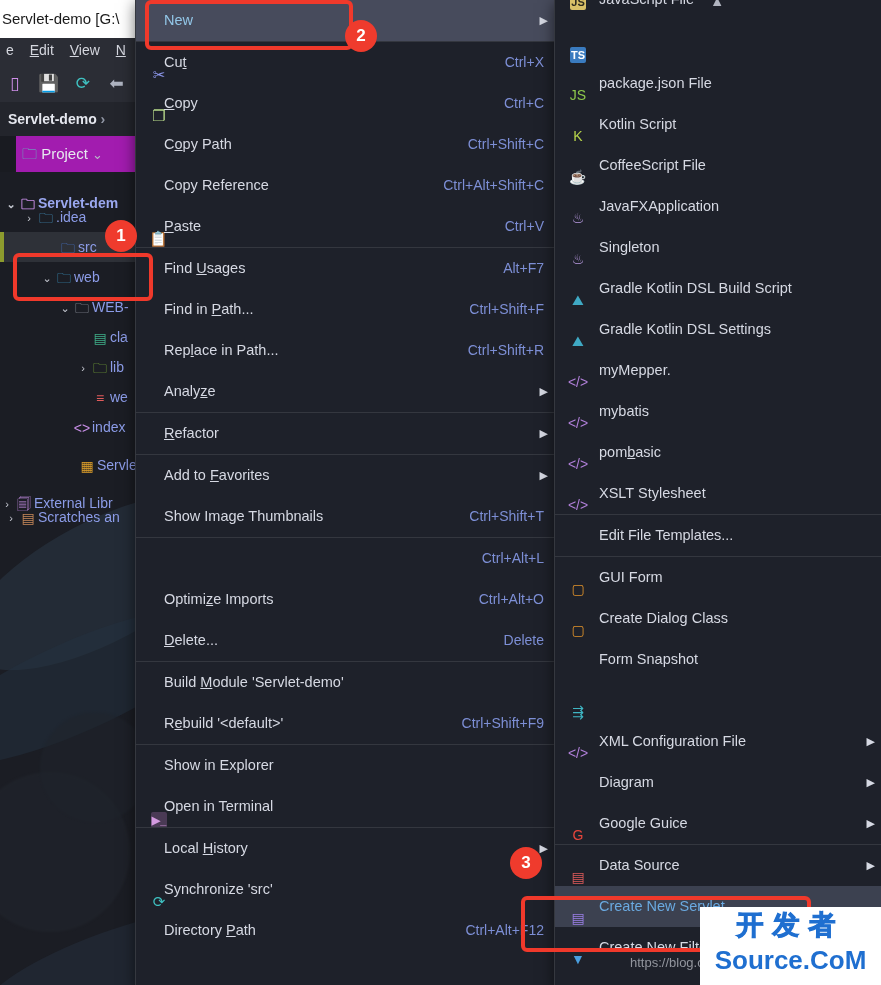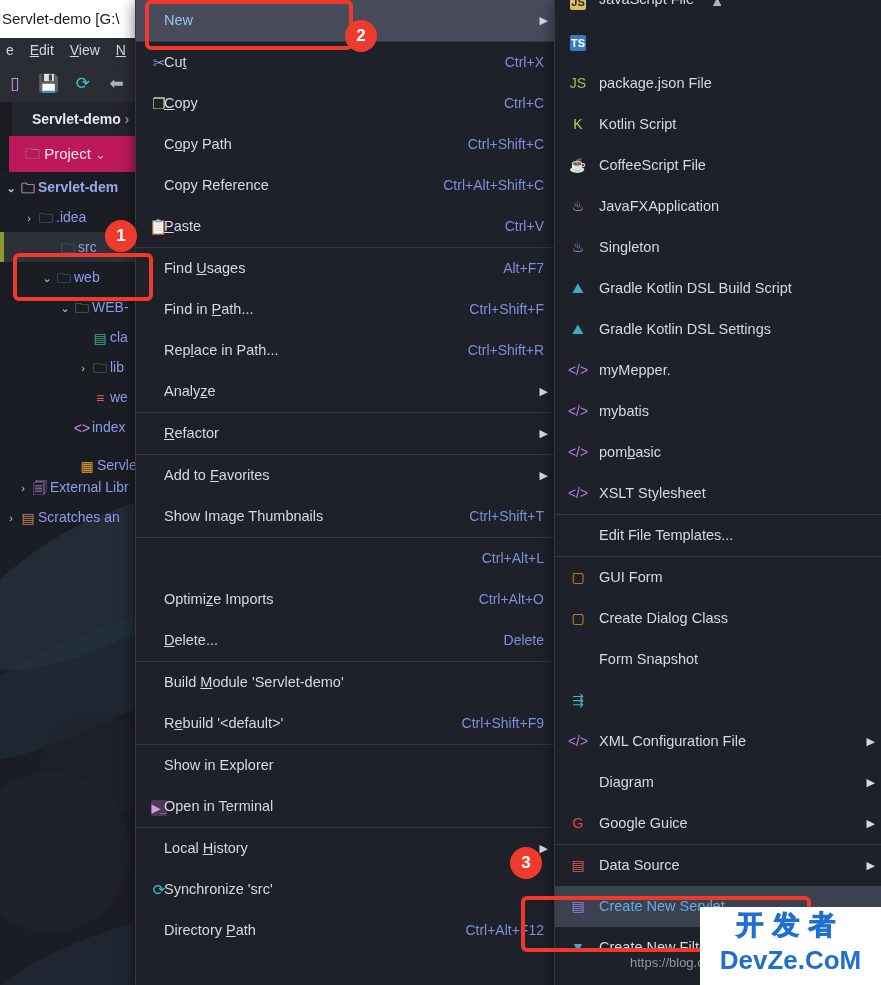--- a/index.html
+++ b/index.html
@@ -25,57 +25,57 @@
     white-space:nowrap;overflow:hidden;
   }
   .menubar span{display:inline-block;padding:4px 6px 0 6px;}
   .menubar u{text-decoration:underline;}
   .toolbar{
     position:absolute;left:0;top:66px;width:147px;height:36px;
     background:#2b2d35;overflow:hidden;white-space:nowrap;
   }
   .tb-ico{display:inline-block;width:30px;height:36px;line-height:36px;text-align:center;font-size:17px;vertical-align:top;}
   .breadcrumb{
-    position:absolute;left:12px;top:102px;width:147px;height:34px;
+    position:absolute;left:0;top:102px;width:147px;height:34px;
     background:#23252c;color:#e6e8ef;font-weight:bold;font-size:14px;
-    line-height:34px;padding-left:20px;white-space:nowrap;overflow:hidden;
+    line-height:34px;padding-left:8px;white-space:nowrap;overflow:hidden;
   }
   .projecthdr{
-    position:absolute;left:9px;top:136px;width:147px;height:36px;
-    background:#be185d;color:#e6e8ef;font-size:15px;line-height:36px;
-    white-space:nowrap;overflow:hidden;padding-left:16px;
+    position:absolute;left:16px;top:136px;width:147px;height:36px;
+    background:#a21caf;color:#e6e8ef;font-size:15px;line-height:36px;
+    white-space:nowrap;overflow:hidden;padding-left:6px;
   }
   .treepane{
     position:absolute;left:0;top:172px;width:147px;height:813px;
     background:#1b1d24;overflow:hidden;
   }
   
   .blob{position:absolute;border-radius:50%;filter:blur(1px);opacity:.55;}
   .streak{position:absolute;border-radius:50%;opacity:.5;}
 
   .tnode{position:absolute;left:0;height:30px;line-height:30px;white-space:nowrap;
          font-size:14px;color:#8c9ce8;padding-left:4px;width:147px;overflow:hidden;}
   .tnode .arr{display:inline-block;width:14px;color:#c6c9d2;font-size:11px;text-align:center;}
   .tnode .ic{display:inline-block;width:20px;text-align:center;vertical-align:middle;}
-  .tnode.root{color:#9aa7ef;font-weight:bold;}
+  .tnode.root{color:#9aa7ef;font-weight:bold;margin-top:16px;}
   .tnode.sel{background:#2e3138;}
   .selbar{position:absolute;left:0;width:4px;height:30px;background:#8d9b2e;}
 
   
   .menu{
     position:absolute;background:#1e212a;
     border:1px solid #35383f;
     box-shadow:0 4px 14px rgba(0,0,0,.55);
   }
   #main-menu{left:135px;top:-1px;width:420px;height:986px;}
   #sub-menu{left:554px;top:-1px;width:328px;height:986px;}
 
   .mi{position:relative;height:41px;line-height:41px;white-space:nowrap;
       color:#d6d9e3;font-size:14.5px;overflow:hidden;}
-  .mi .mic{position:absolute;left:8px;top:0;width:30px;text-align:center;font-size:15px;}
+  .mi .mic{position:absolute;left:8px;top:12px;width:30px;text-align:center;font-size:15px;}
   .mi .mlbl{position:absolute;left:28px;top:0;}
   .mi.sub .mlbl{left:30px;}
   .mi .mkey{position:absolute;right:12px;top:0;color:#7d8fd6;font-size:14px;}
   .mi .marrow{position:absolute;right:8px;top:0;color:#d6d9e3;font-size:11px;}
   .mi u{text-decoration:underline;}
   .mi.hl{background:#474b5c;color:#93c7e8;}
   .mi.hl2{background:#3c4150;color:#6aa9e0;}
   .msep{height:1px;background:#34373f;margin:0;}
 
   #sub-menu .mi .mlbl{left:44px;}
@@ -146,21 +146,21 @@
         <div class="tnode" style="top:30px;padding-left:22px;"><span class="arr">›</span><span class="ic"><span style="color:#4aa5d8;">🗀</span></span><span>.idea</span></div>
         <div class="tnode sel" style="top:60px;padding-left:44px;"><span class="arr"></span><span class="ic"><span style="color:#4a7fe0;">🗀</span></span><span>src</span></div>
         <div class="selbar" style="top:60px;"></div>
         <div class="tnode" style="top:90px;padding-left:40px;"><span class="arr">⌄</span><span class="ic"><span style="color:#3fa5d8;">🗀</span></span><span>web</span></div>
         <div class="tnode" style="top:120px;padding-left:58px;"><span class="arr">⌄</span><span class="ic"><span style="color:#a8adb8;">🗀</span></span><span>WEB-</span></div>
         <div class="tnode" style="top:150px;padding-left:76px;"><span class="arr"></span><span class="ic"><span style="color:#3fb08a;">▤</span></span><span>cla</span></div>
         <div class="tnode" style="top:180px;padding-left:76px;"><span class="arr">›</span><span class="ic"><span style="color:#86bf3a;">🗀</span></span><span>lib</span></div>
         <div class="tnode" style="top:210px;padding-left:76px;"><span class="arr"></span><span class="ic"><span style="color:#e05b5b;">≡</span></span><span>we</span></div>
         <div class="tnode" style="top:240px;padding-left:58px;"><span class="arr"></span><span class="ic"><span style="color:#c98fe8;">&lt;&gt;</span></span><span>index</span></div>
         <div class="tnode" style="top:278px;padding-left:63px;"><span class="arr"></span><span class="ic"><span style="color:#e0a02a;">▦</span></span><span>Servlet-d</span></div>
-        <div class="tnode" style="top:300px;padding-left:16px;"><span class="arr">›</span><span class="ic"><span style="color:#c98fe8;">🗐</span></span><span>External Libr</span></div>
+        <div class="tnode" style="top:316px;padding-left:0;"><span class="arr">›</span><span class="ic"><span style="color:#c98fe8;">🗐</span></span><span>External Libr</span></div>
         <div class="tnode" style="top:330px;padding-left:4px;"><span class="arr">›</span><span class="ic"><span style="color:#c98a5a;">▤</span></span><span>Scratches an</span></div>
       </div>
   </div>
 </div>
 
 <div class="menu" id="main-menu">
     <div class="mi hl">
       <span class="mic"></span>
       <span class="mlbl">New</span>
       <span class="marrow">▶</span>
@@ -390,14 +390,14 @@
 <div class="redbox" style="left:521px;top:896px;width:282px;height:48px;"></div>
 
 <div class="badge" style="left:105px;top:220px;">1</div>
 <div class="badge" style="left:345px;top:20px;">2</div>
 <div class="badge" style="left:510px;top:847px;">3</div>
 
 <div class="urlwm">https://blog.csdn.net</div>
 
 <div class="wm">
   <div class="cn">开发者</div>
-  <div class="en">DevZe.CoM</div>
+  <div class="en">Source.CoM</div>
 </div>
 
 </body></html>

